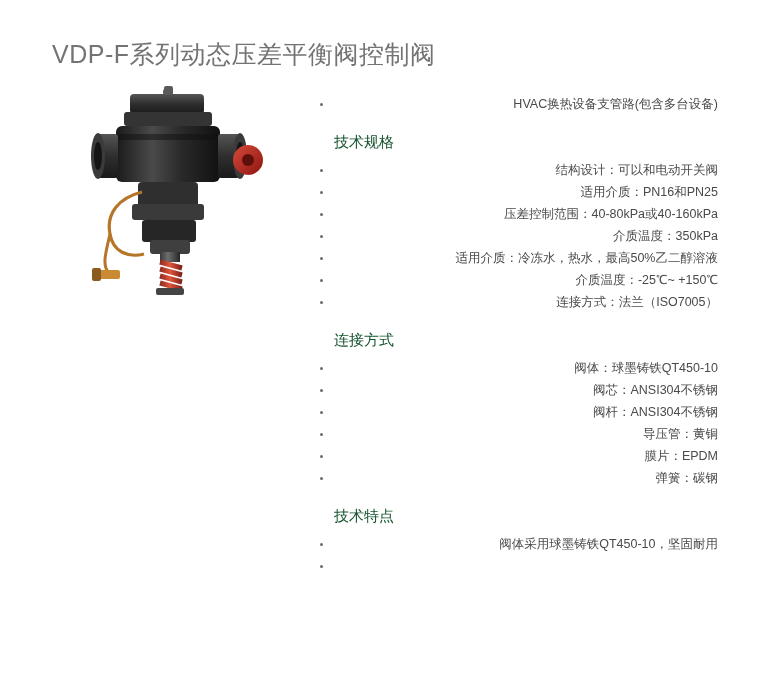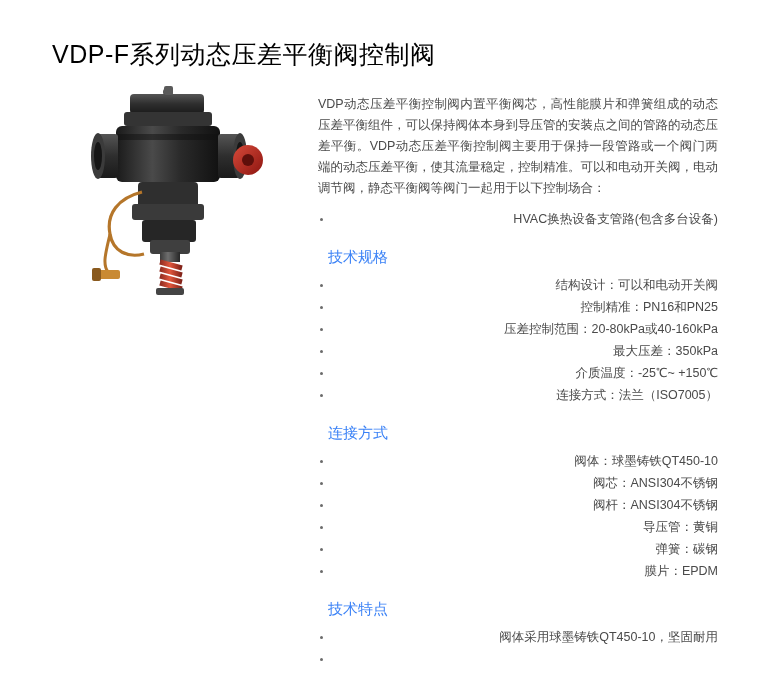--- a/index.html
+++ b/index.html
@@ -79,31 +79,31 @@
     left: 2px;
     top: 9px;
     width: 3px;
     height: 3px;
     border-radius: 50%;
     background: #6b6b6b;
   }
   h2.section {
     font-size: 15px;
     line-height: 22px;
-    color: #3b82f6;
+    color: #14532d;
     font-weight: normal;
-    margin: 16px 0 7px 10px;
+    margin: 16px 0 7px 16px;
   }
 </style>
 </head>
 <body>
 
 <div class="page">
 
-  <h1 class="title" style="color: #000000;">VDP-F系列动态压差平衡阀控制阀</h1>
+  <h1 class="title" style="color: #737373;">VDP-F系列动态压差平衡阀控制阀</h1>
 
   <div class="content">
 
     <div class="figure">
       <svg class="fig-canvas" viewBox="0 0 215 215" xmlns="http://www.w3.org/2000/svg">
         <defs>
           <linearGradient id="gBody" x1="0" y1="0" x2="1" y2="0">
             <stop offset="0" stop-color="#1a1a1a"></stop>
             <stop offset="0.35" stop-color="#4a4a4a"></stop>
             <stop offset="0.62" stop-color="#2a2a2a"></stop>
@@ -167,44 +167,44 @@
         <rect x="26" y="188" width="22" height="9" rx="2" fill="#c98a33"></rect>
         <rect x="20" y="186" width="9" height="13" rx="2" fill="#8a5a1e"></rect>
 
         <circle cx="96" cy="10" r="5" fill="#4c4c4c"></circle>
         <rect x="92" y="4" width="9" height="9" rx="2" fill="#5a5a5a"></rect>
       </svg>
     </div>
 
     <div class="col-right">
 
-      <p class="para">VDP动态压差平衡控制阀内置平衡阀芯，高性能膜片和弹簧组成的动态压差平衡组件，可以保持阀体本身到导压管的安装点之间的管路的动态压差平衡。VDP动态压差平衡控制阀主要用于保持一段管路或一个阀门两端的动态压差平衡，使其流量稳定，控制精准。可以和电动开关阀，电动调节阀，静态平衡阀等阀门一起用于以下控制场合：</p>
 
       <ul class="bullets">
         <li>HVAC换热设备支管路(包含多台设备)</li>
       </ul>
 
       <h2 class="section">技术规格</h2>
       <ul class="bullets">
         <li>结构设计：可以和电动开关阀</li>
-        <li>控制精准：PN16和PN25</li>
-        <li>压差控制范围：20-80kPa或40-160kPa</li>
-        <li>最大压差：350kPa</li>
+        <li>适用介质：PN16和PN25</li>
+        <li>压差控制范围：40-80kPa或40-160kPa</li>
+        <li>介质温度：350kPa</li>
+        <li>适用介质：冷冻水，热水，最高50%乙二醇溶液</li>
         <li>介质温度：-25℃~ +150℃</li>
         <li>连接方式：法兰（ISO7005）</li>
       </ul>
 
       <h2 class="section">连接方式</h2>
       <ul class="bullets">
         <li>阀体：球墨铸铁QT450-10</li>
         <li>阀芯：ANSI304不锈钢</li>
         <li>阀杆：ANSI304不锈钢</li>
         <li>导压管：黄铜</li>
+        <li>膜片：EPDM</li>
         <li>弹簧：碳钢</li>
-        <li>膜片：EPDM</li>
       </ul>
 
       <h2 class="section">技术特点</h2>
       <ul class="bullets">
         <li><span>阀体采用球墨铸铁QT450-10，坚固耐用</span></li>
         <li></li>
 
       </ul>
 
     </div>

